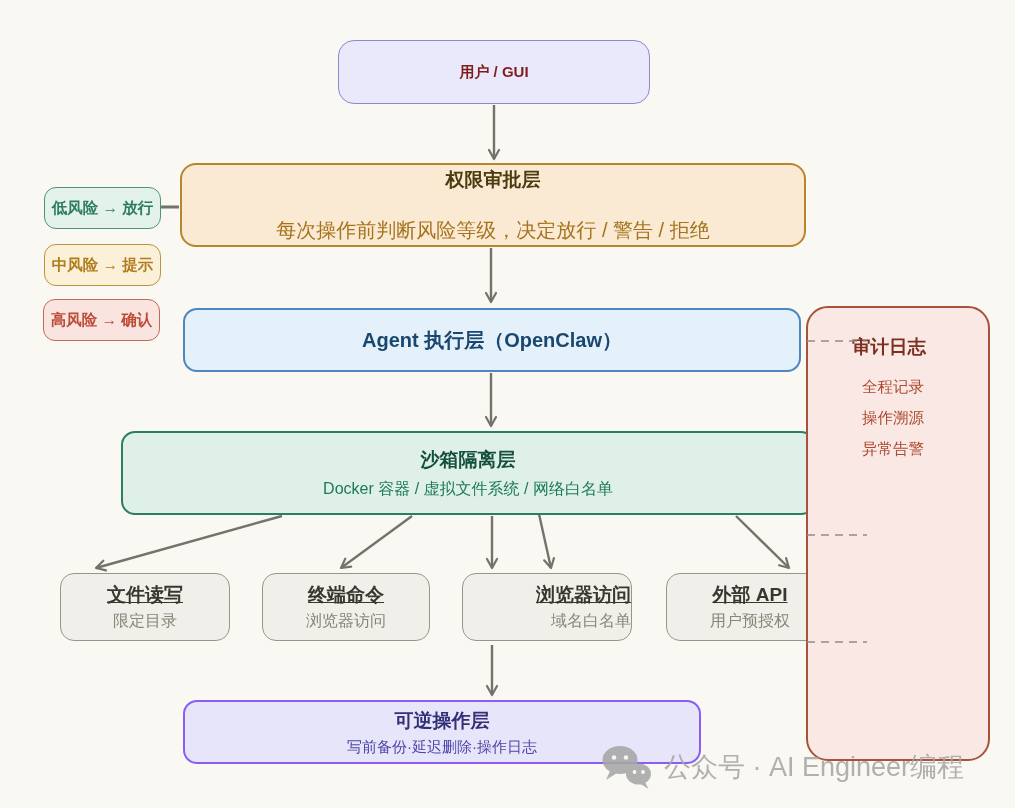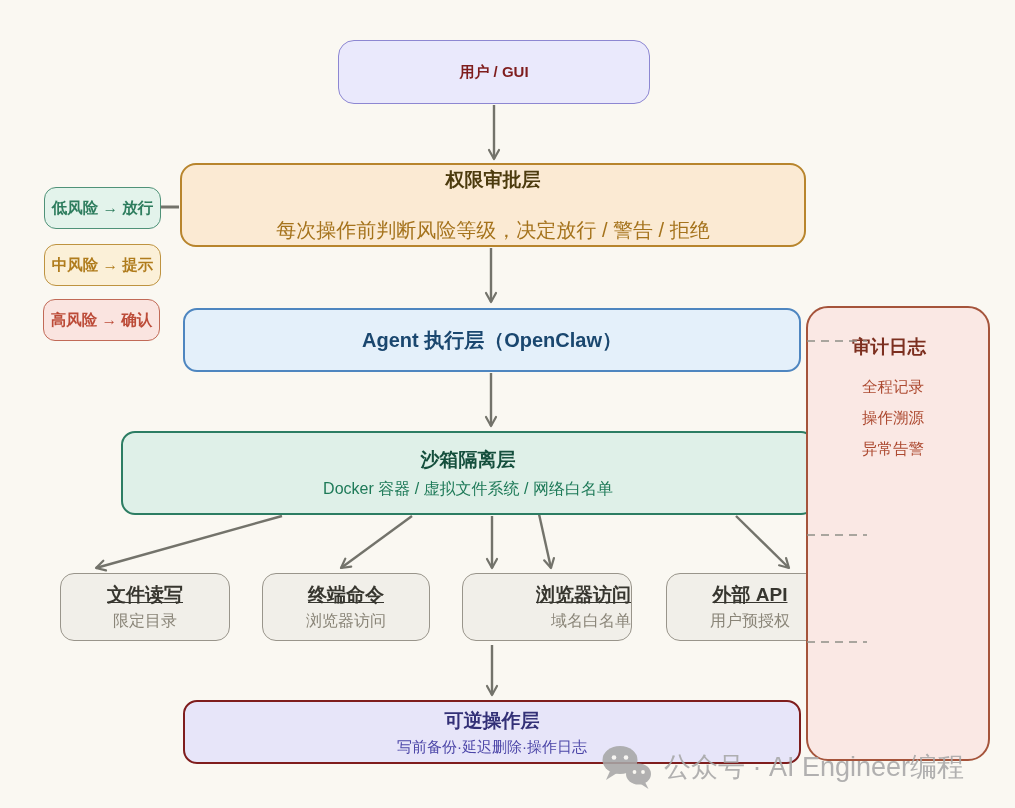--- a/index.html
+++ b/index.html
@@ -31,21 +31,21 @@
   .n-sandbox .s{font-size:16px;color:#1E7A58;}
   
   .cap{top:573px;width:170px;height:68px;background:#F1EFE9;border:1.5px solid #99958B;border-radius:14px;gap:3px;}
   .cap .t{font-size:19px;color:#37362F;text-decoration:underline;}
   .cap .s{font-size:16px;color:#8A8578;}
   .cap-files{left:60px;}
   .cap-terminal{left:262px;width:168px;}
   .cap-browser{left:462px;align-items:flex-end;}
   .cap-api{left:666px;width:168px;}
   
-  .n-rev{left:183px;top:700px;width:618px;height:64px;background:#E7E5F9;border:2px solid #7f1d1d;border-radius:14px;gap:4px;}
+  .n-rev{left:183px;top:700px;width:518px;height:64px;background:#E7E5F9;border:2px solid #8b5cf6;border-radius:14px;gap:4px;}
   .n-rev .t{font-size:19px;color:#333077;}
   .n-rev .s{font-size:15px;color:#4C46A8;}
   
   .n-audit{left:806px;top:306px;width:184px;height:455px;background:#FAE8E4;border:2px solid #A5543B;border-radius:22px;z-index:3;
            align-items:flex-start;justify-content:flex-start;padding:26px 0 0 44px;text-align:left;}
   .n-audit .t{font-size:18.5px;color:#7C2F1F;}
   .n-audit ul{list-style:none;margin:12px 0 0 10px;padding:0;text-align:right;}
   .n-audit li{font-size:15.5px;color:#AD4A31;line-height:31px;}
   
   .watermark{position:absolute;left:600px;top:744px;display:flex;align-items:center;gap:10px;z-index:5;opacity:0.88;}

